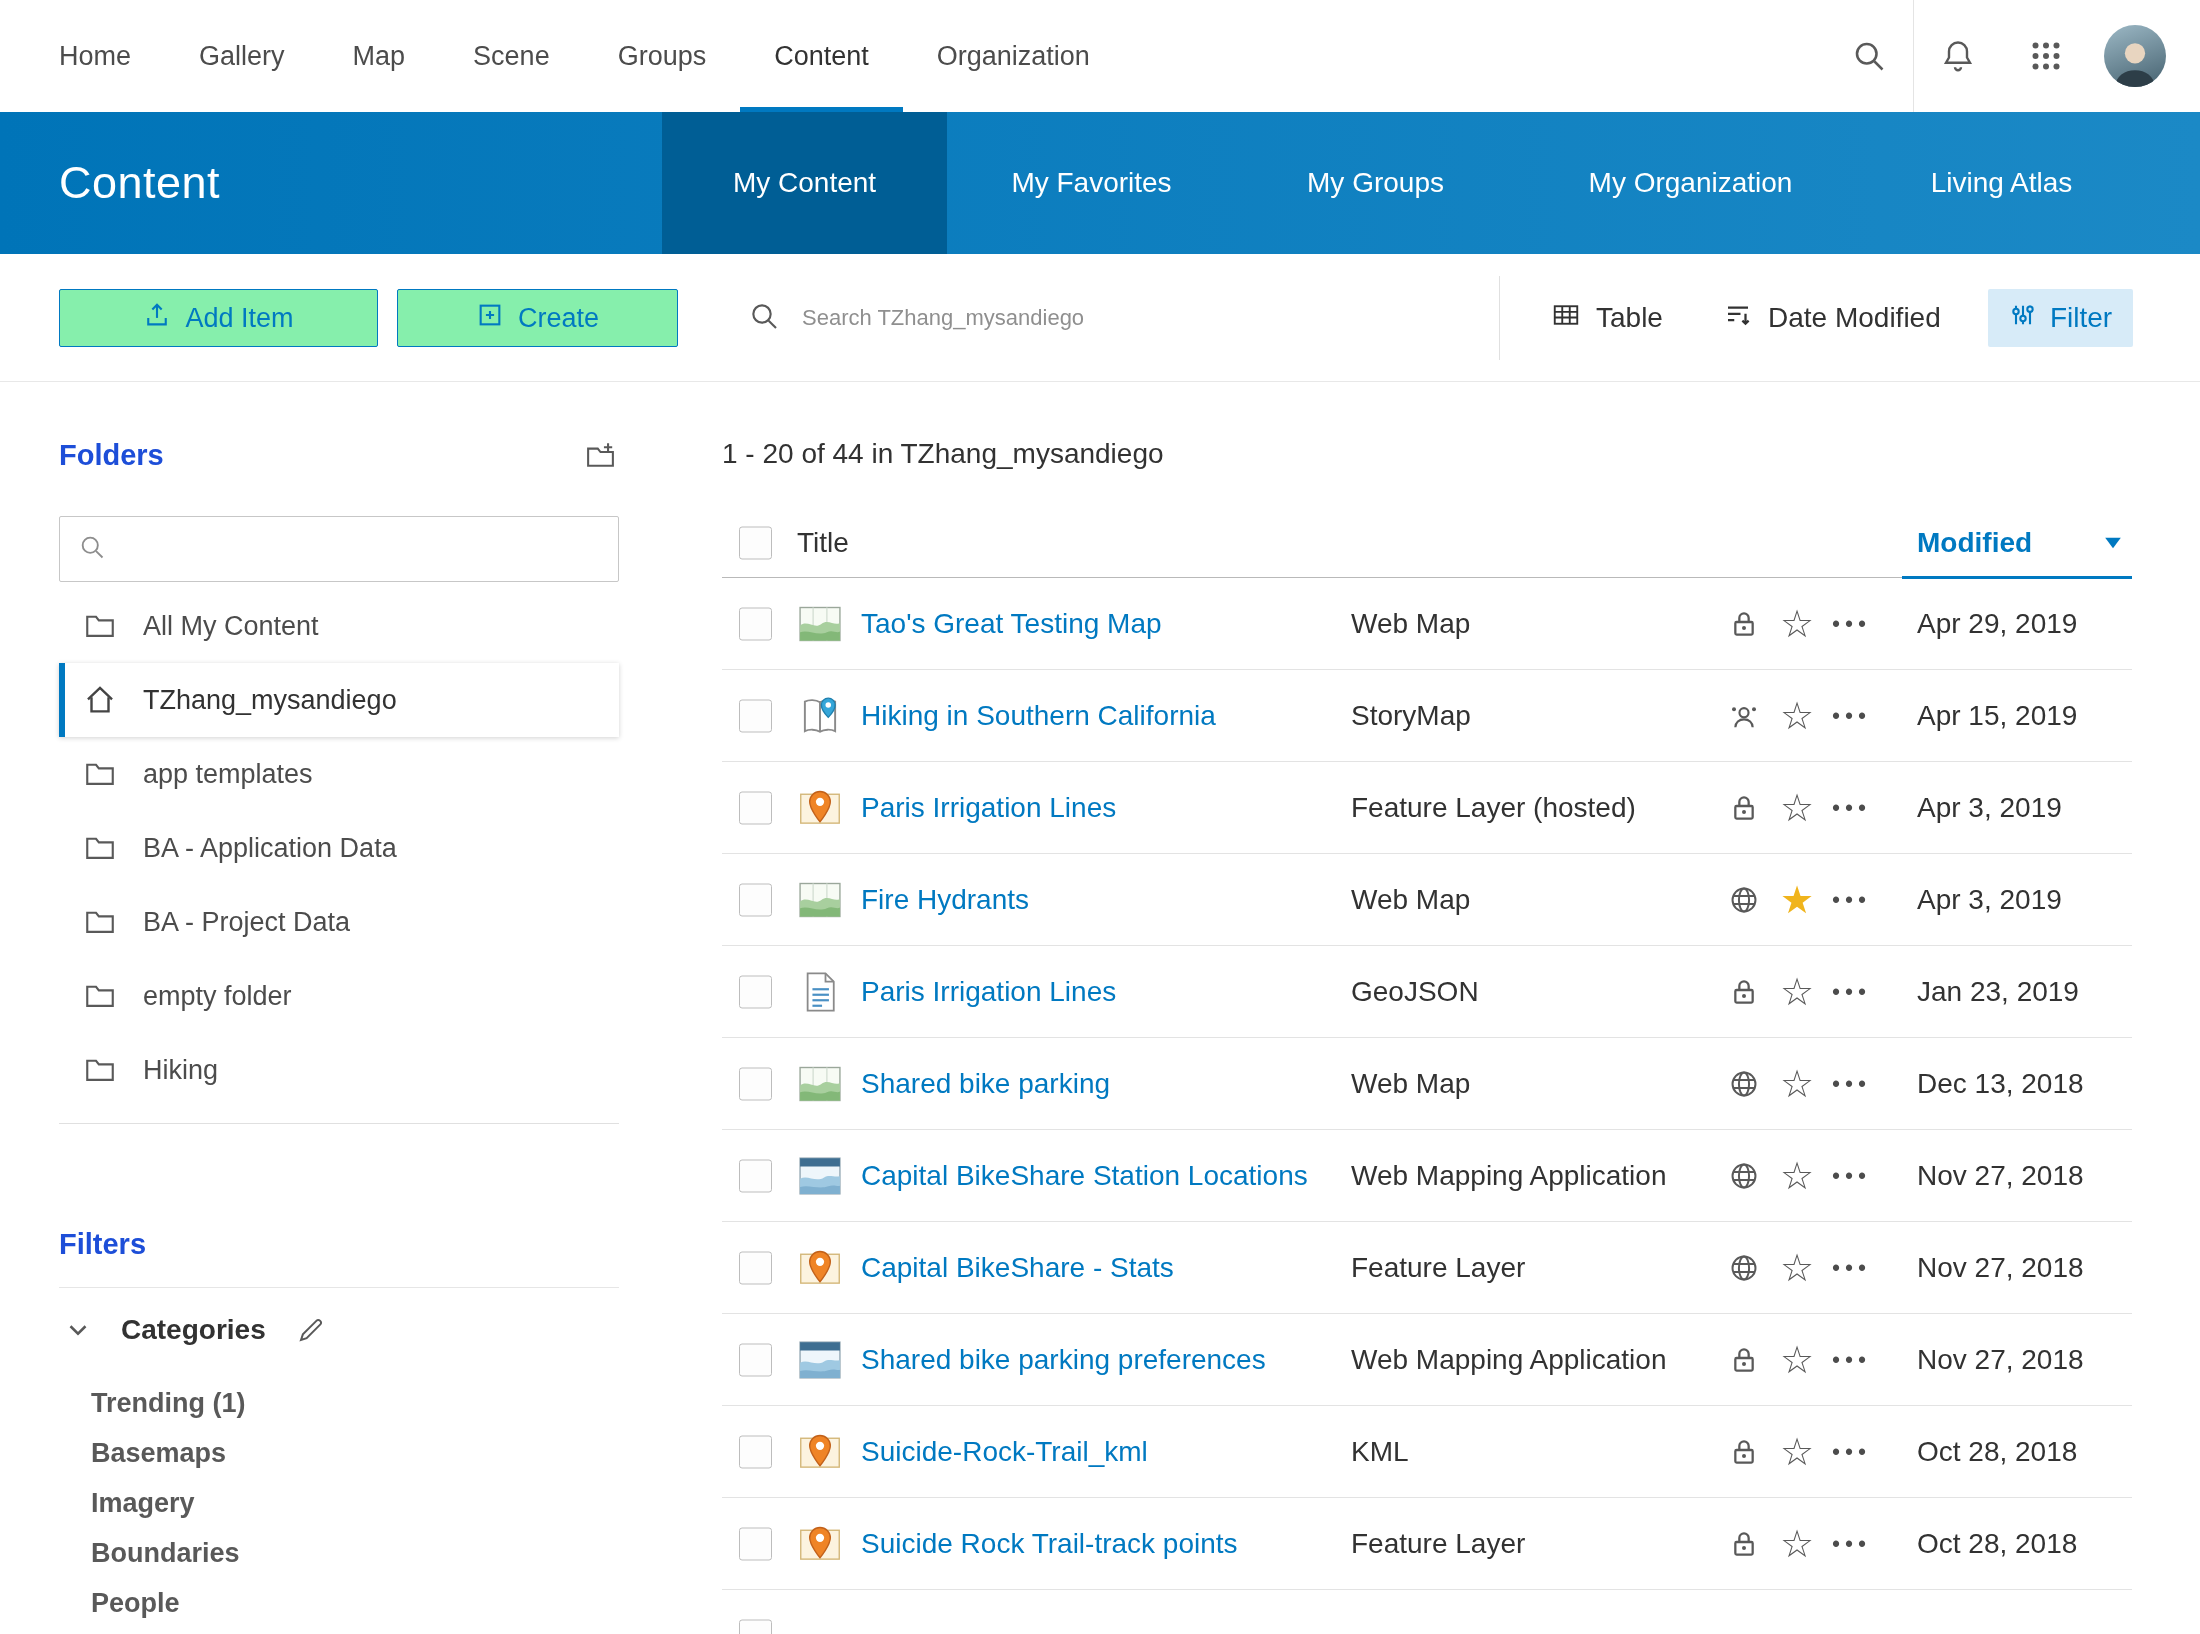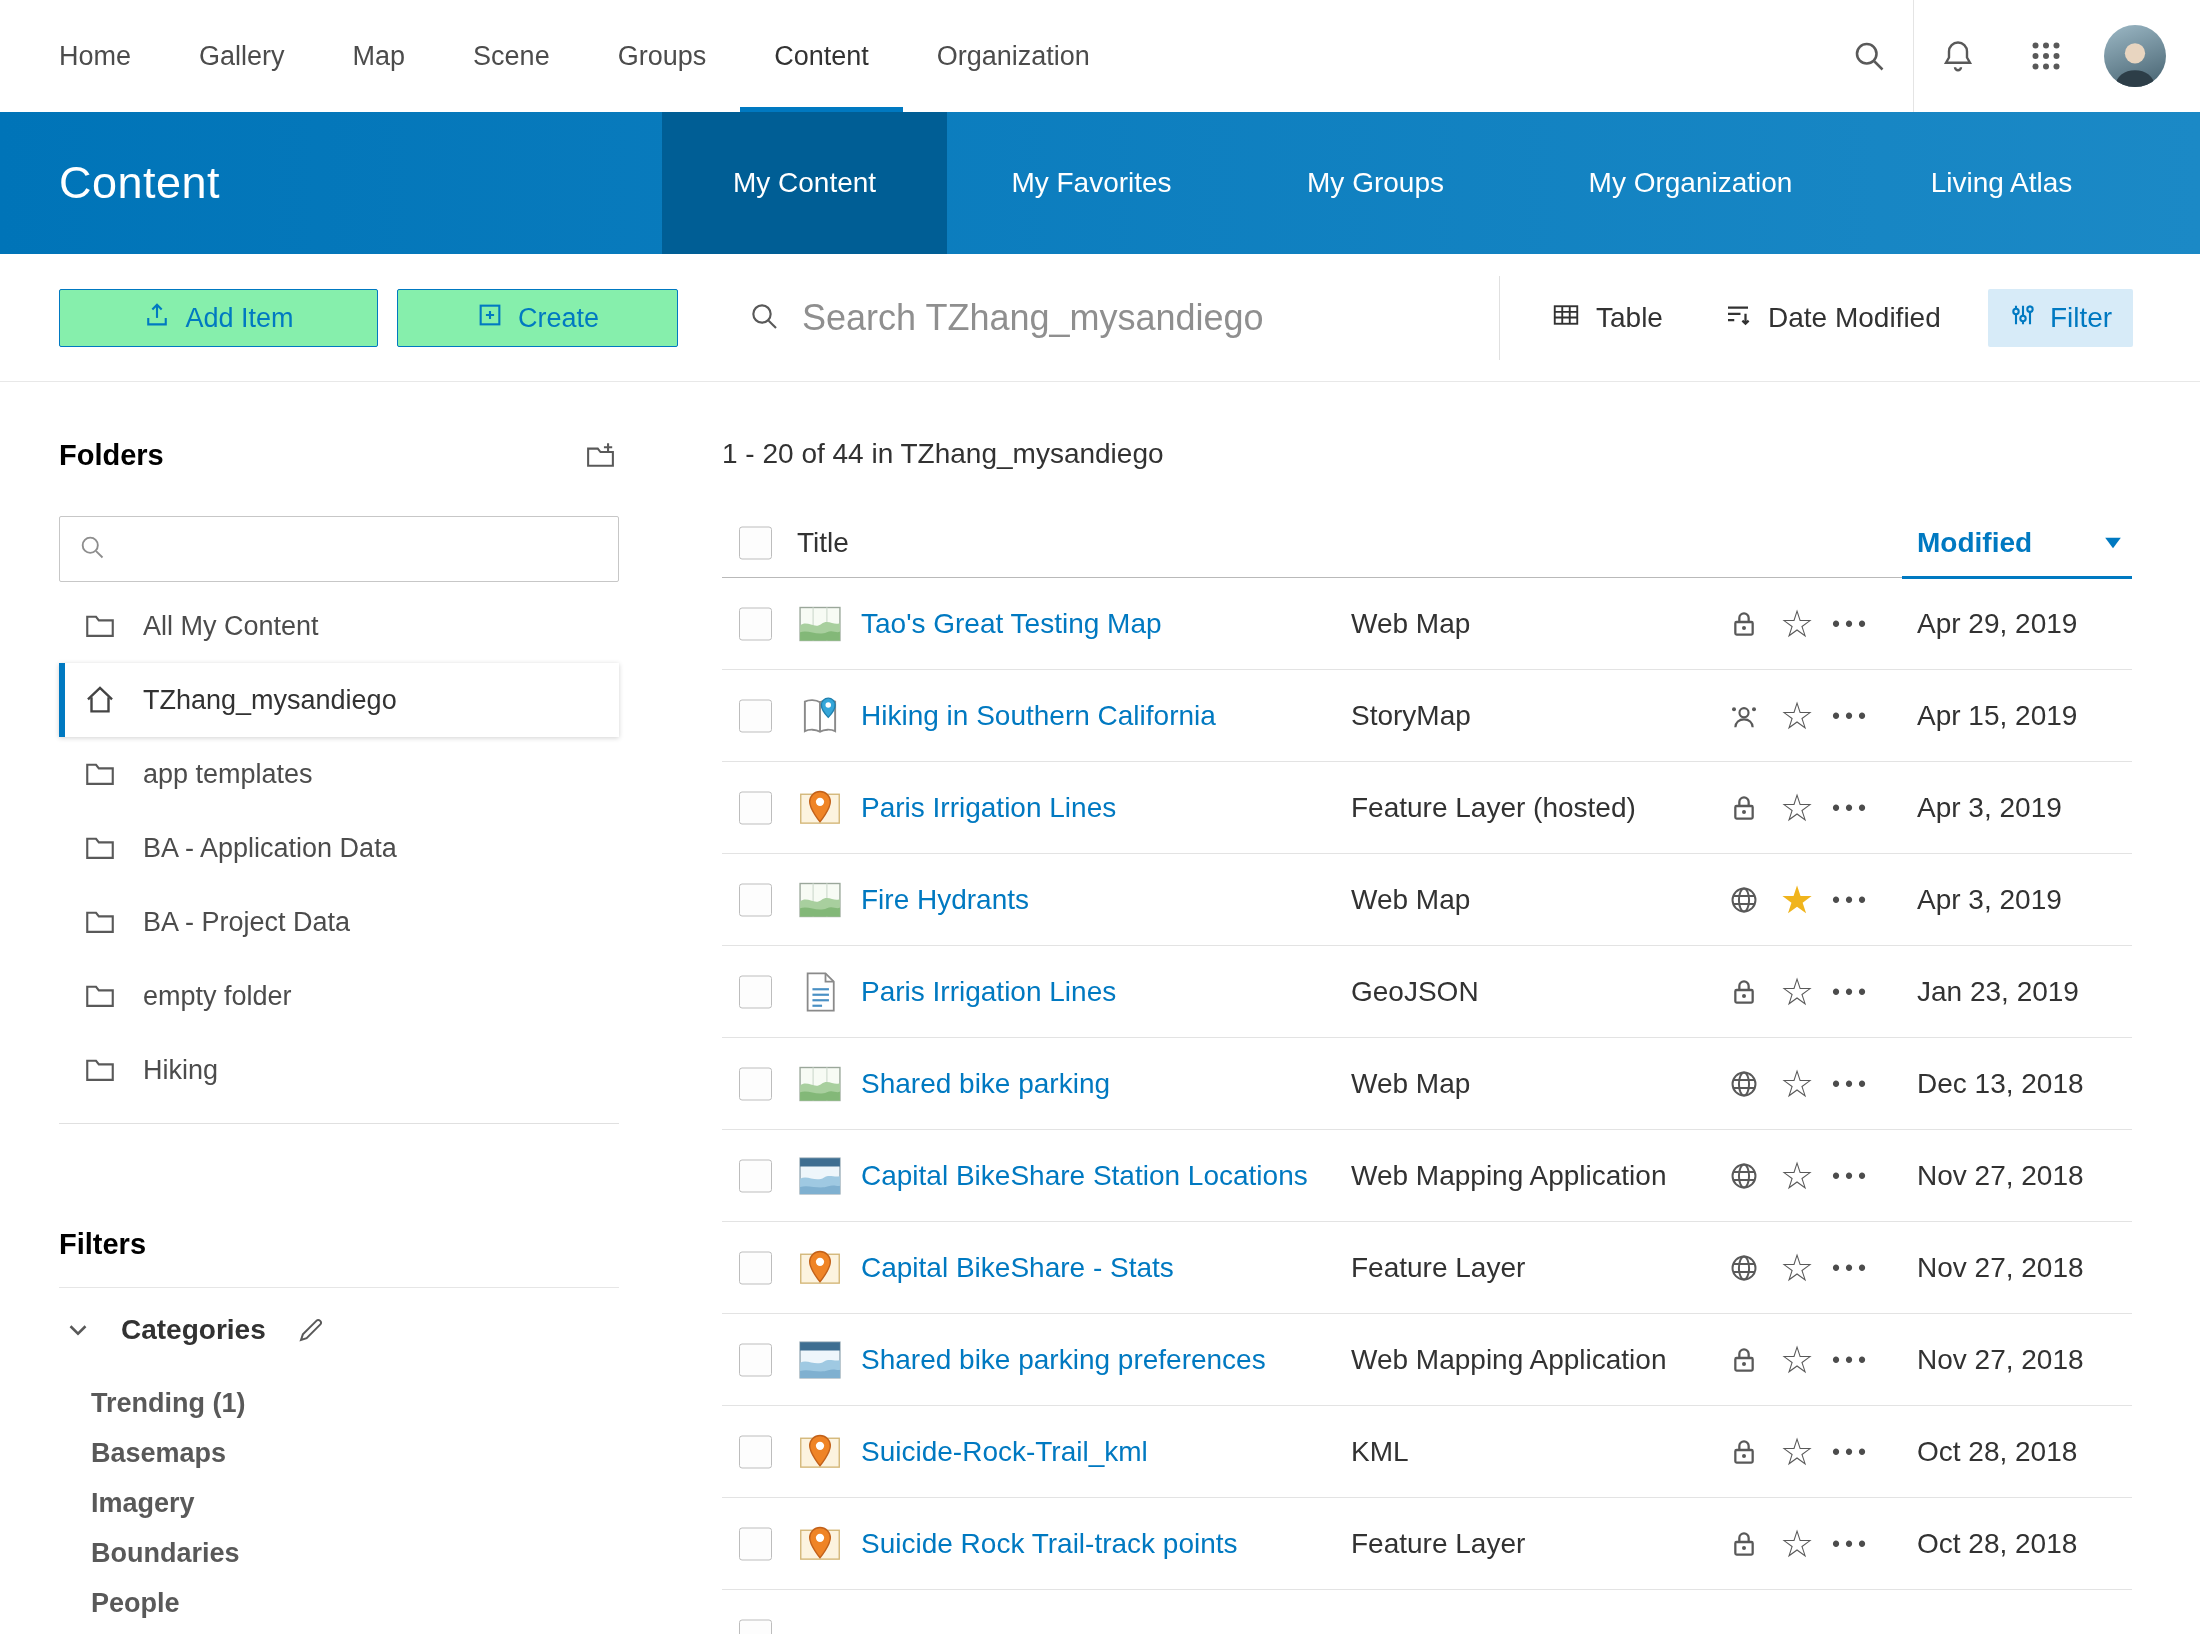--- a/index.html
+++ b/index.html
@@ -37,35 +37,35 @@
 
   
   .toolbar { height:128px; position:relative; background:#fff; border-bottom:1px solid #e8e8e8; }
   .btn-outline { position:absolute; top:35px; height:58px; border:1px solid #0079c1; background:#86efac; color:#0079c1;
     font-size:27px; font-family:inherit; display:flex; align-items:center; justify-content:center; gap:14px; cursor:pointer; border-radius:2px; }
   #add-item-btn { left:59px; width:319px; }
   #create-btn { left:397px; width:281px; }
   .btn-outline svg { width:28px; height:28px; }
   .search-area { position:absolute; left:748px; top:35px; height:58px; display:flex; align-items:center; gap:22px; width:700px; }
   .search-area svg { width:32px; height:32px; flex:none; }
-  .search-area input { border:none; outline:none; font-size:36px; font-family:inherit; color:#323232; width:620px; background:transparent; }
+  .search-area input { border:none; outline:none; font-size:22px; font-family:inherit; color:#323232; width:620px; background:transparent; }
   .search-area input::placeholder { color:#8f8f8f; }
   .tb-divider { position:absolute; left:1499px; top:22px; height:84px; width:1px; background:#e0e0e0; }
   .tool-link { position:absolute; top:0; height:128px; display:flex; align-items:center; gap:15px; font-size:28px; color:#323232; cursor:pointer; }
   .tool-link svg { width:30px; height:30px; }
   #table-tool { left:1551px; }
   #datemod-tool { left:1723px; }
   #filter-btn { position:absolute; left:1988px; top:35px; width:145px; height:58px; background:#d7ebf8; color:#0079c1;
     font-size:28px; font-family:inherit; display:flex; align-items:center; justify-content:center; gap:13px; cursor:pointer; border-radius:2px; border:none; }
   #filter-btn svg { width:28px; height:28px; }
 
   
   .sidebar { position:absolute; left:59px; top:382px; width:560px; }
   .folders-head { margin-top:54px; display:flex; align-items:center; justify-content:space-between; }
-  .section-title { font-size:29px; font-weight:700; color:#000000; }
+  .section-title { font-size:29px; font-weight:700; color:#1d4ed8; }
   .newfolder-btn { width:38px; height:38px; display:flex; align-items:center; justify-content:center; cursor:pointer; }
   .newfolder-btn svg { width:33px; height:33px; }
   .filter-folders { margin-top:42px; height:66px; border:1px solid #c7c7c7; border-radius:2px; display:flex; align-items:center; padding:0 18px; gap:16px; background:#fff; }
   .filter-folders svg { width:28px; height:28px; flex:none; }
   .filter-folders input { border:none; outline:none; font-size:27px; font-family:inherit; color:#323232; width:100%; background:transparent; }
   .filter-folders input::placeholder { color:#8d8d8d; }
   .folder-list { margin-top:7px; }
   .folder-item { height:74px; display:flex; align-items:center; gap:26px; padding-left:24px; font-size:27px; color:#4c4c4c; cursor:pointer; white-space:nowrap; }
   .folder-item .f-icon { width:34px; height:34px; flex:none; display:flex; }
   .folder-item .f-icon svg { width:34px; height:34px; }

